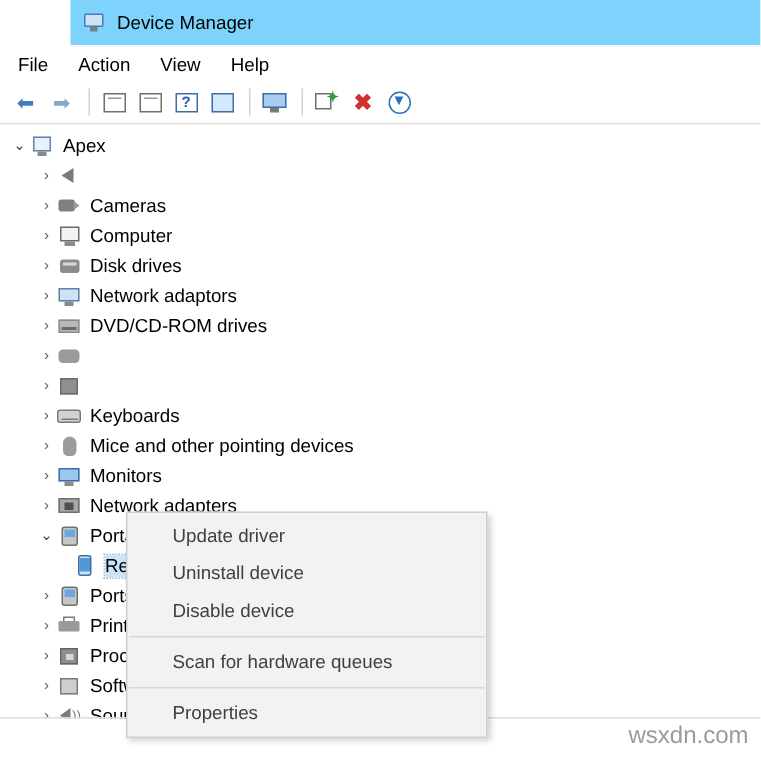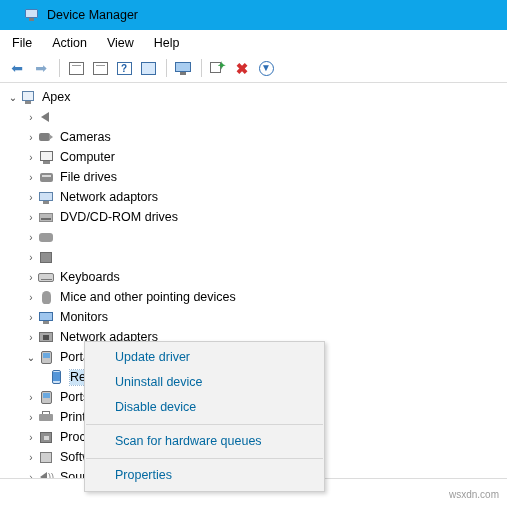--- a/index.html
+++ b/index.html
@@ -20,23 +20,24 @@
     width: 507px;
     height: 505px;
     background: #ffffff;
     box-sizing: border-box;
   }
   
   .titlebar {
     height: 30px;
     display: flex;
     align-items: center;
-    padding-left: 24px;
-    background: #0ea5e9;
+    padding-left: 8px;
+    background: #7dd3fc;
     border-bottom: 1px solid #ffffff;
+    margin-left: 47px;
   }
   .titlebar .app-icon {
     width: 16px;
     height: 16px;
     margin-right: 7px;
     position: relative;
     flex: none;
   }
   .app-icon .screen {
     position: absolute;
@@ -373,35 +374,35 @@
     border: 1px solid #cfcfcf;
     box-shadow: 2px 2px 4px rgba(0,0,0,0.18);
     padding: 3px 0;
     z-index: 20;
   }
   .ctx-item {
     height: 25px;
     line-height: 25px;
     padding-left: 30px;
     font-size: 12.5px;
-    color: #0369a1;
+    color: #404040;
     white-space: nowrap;
   }
   .ctx-item.bold { font-weight: normal; }
   .ctx-sep {
     height: 1px;
     background: #d6d6d6;
     margin: 4px 1px;
   }
   
   .footer-wm {
     position: absolute;
     right: 8px;
     bottom: 5px;
-    font-size: 10px;
+    font-size: 16px;
     color: #9b9b9b;
   }
   .hline {
     position: absolute;
     left: 0; right: 0;
     height: 1px;
     background: #dcdcdc;
   }
 </style>
 </head>
@@ -501,21 +502,21 @@
         </span>
       <span class="label">Computer</span>
     </div>
 
     <div class="row level1">
       <span class="chev">›</span>
       <span class="node-icon ic-disk">
           <span class="d1"></span>
           <span class="d2"></span>
         </span>
-      <span class="label">File drives</span>
+      <span class="label">Disk drives</span>
     </div>
 
     <div class="row level1">
       <span class="chev">›</span>
       <span class="node-icon ic-display">
           <span class="scr"></span>
           <span class="base"></span>
         </span>
       <span class="label">Network adaptors</span>
     </div>

